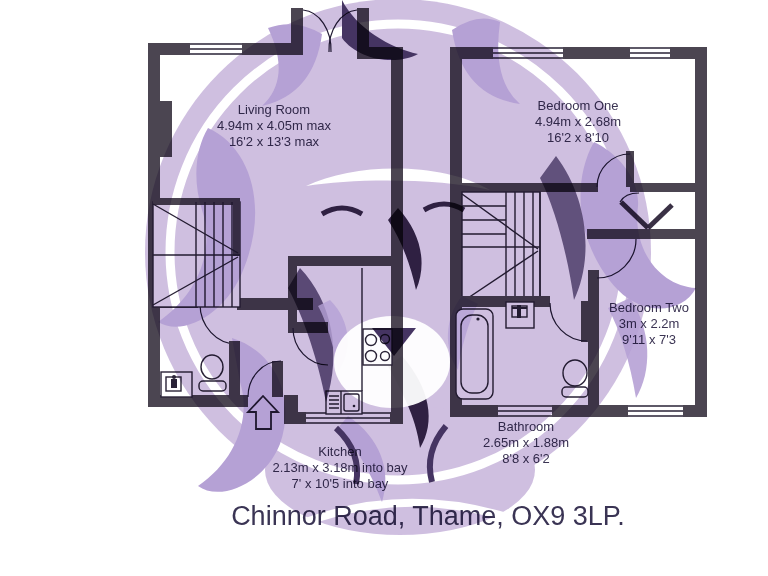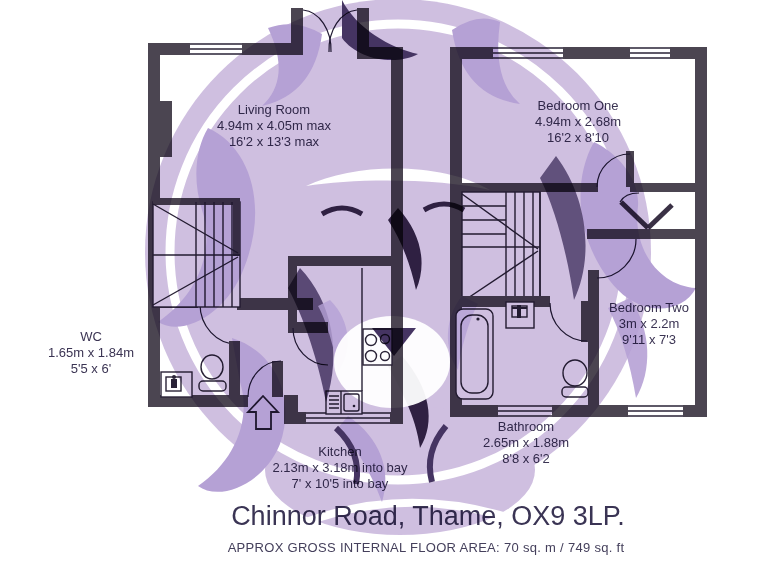--- a/index.html
+++ b/index.html
@@ -182,25 +182,20 @@
         <rect class="fixture" x="562" y="387" width="26" height="10" rx="4"></rect>
       </g>
     </g>
   </svg>
 
   <div class="room-label" style="left:274px;top:102px;">
     <div>Living Room</div>
     <div>4.94m x 4.05m max</div>
     <div>16'2 x 13'3 max</div>
   </div>
-  <div class="room-label" style="left:91px;top:329px;">
-    <div>WC</div>
-    <div>1.65m x 1.84m</div>
-    <div>5'5 x 6'</div>
-  </div>
   <div class="room-label" style="left:340px;top:444px;">
     <div>Kitchen</div>
     <div>2.13m x 3.18m into bay</div>
     <div>7' x 10'5 into bay</div>
   </div>
   <div class="room-label" style="left:578px;top:98px;">
     <div>Bedroom One</div>
     <div>4.94m x 2.68m</div>
     <div>16'2 x 8'10</div>
   </div>
@@ -209,21 +204,20 @@
     <div>3m x 2.2m</div>
     <div>9'11 x 7'3</div>
   </div>
   <div class="room-label" style="left:526px;top:419px;">
     <div>Bathroom</div>
     <div>2.65m x 1.88m</div>
     <div>8'8 x 6'2</div>
   </div>
 
   <div class="address">Chinnor Road, Thame, OX9 3LP.</div>
-  <div class="footer">APPROX GROSS INTERNAL FLOOR AREA:  70 sq. m  / 749 sq. ft</div>
 
   <svg id="watermark" width="768" height="576" viewBox="0 0 768 576">
     <g opacity="0.95">
       <circle cx="398" cy="252" r="253" fill="#cdbcdf"></circle>
       <ellipse cx="400" cy="470" rx="135" ry="65" fill="#cdbcdf"></ellipse>
       <circle cx="398" cy="252" r="228" fill="none" stroke="#ffffff" stroke-width="9"></circle>
       <path d="M282,532 Q400,478 528,524" fill="none" stroke="#ffffff" stroke-width="8"></path>
 
       <path d="M268,28 Q292,78 262,106 Q314,94 322,34 Q295,18 268,28 Z" fill="#b29cd3"></path>
       <path d="M500,22 Q492,80 520,104 Q462,96 452,30 Q478,12 500,22 Z" fill="#b29cd3"></path>

